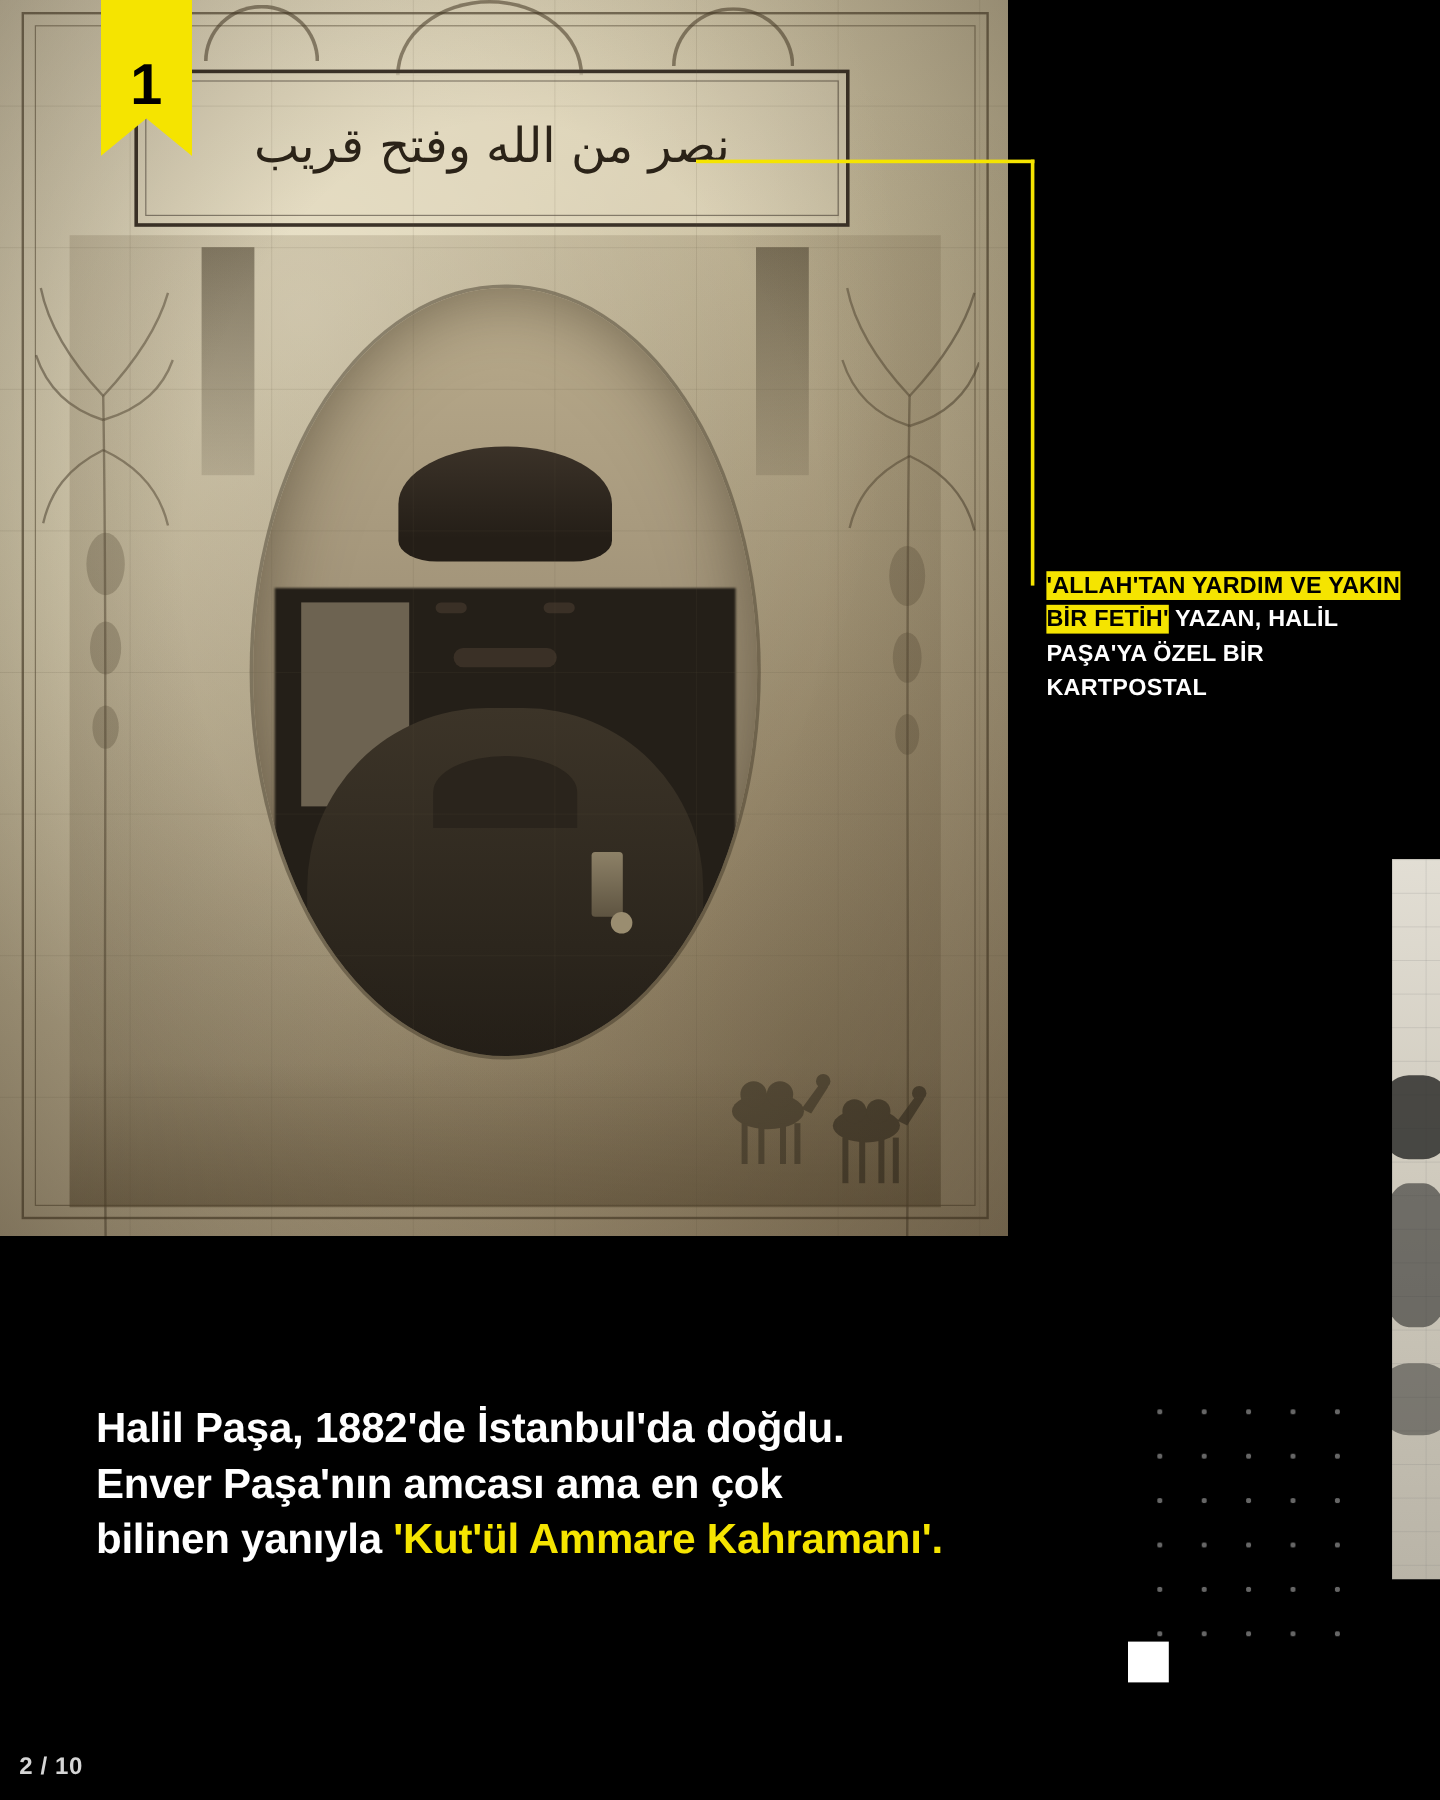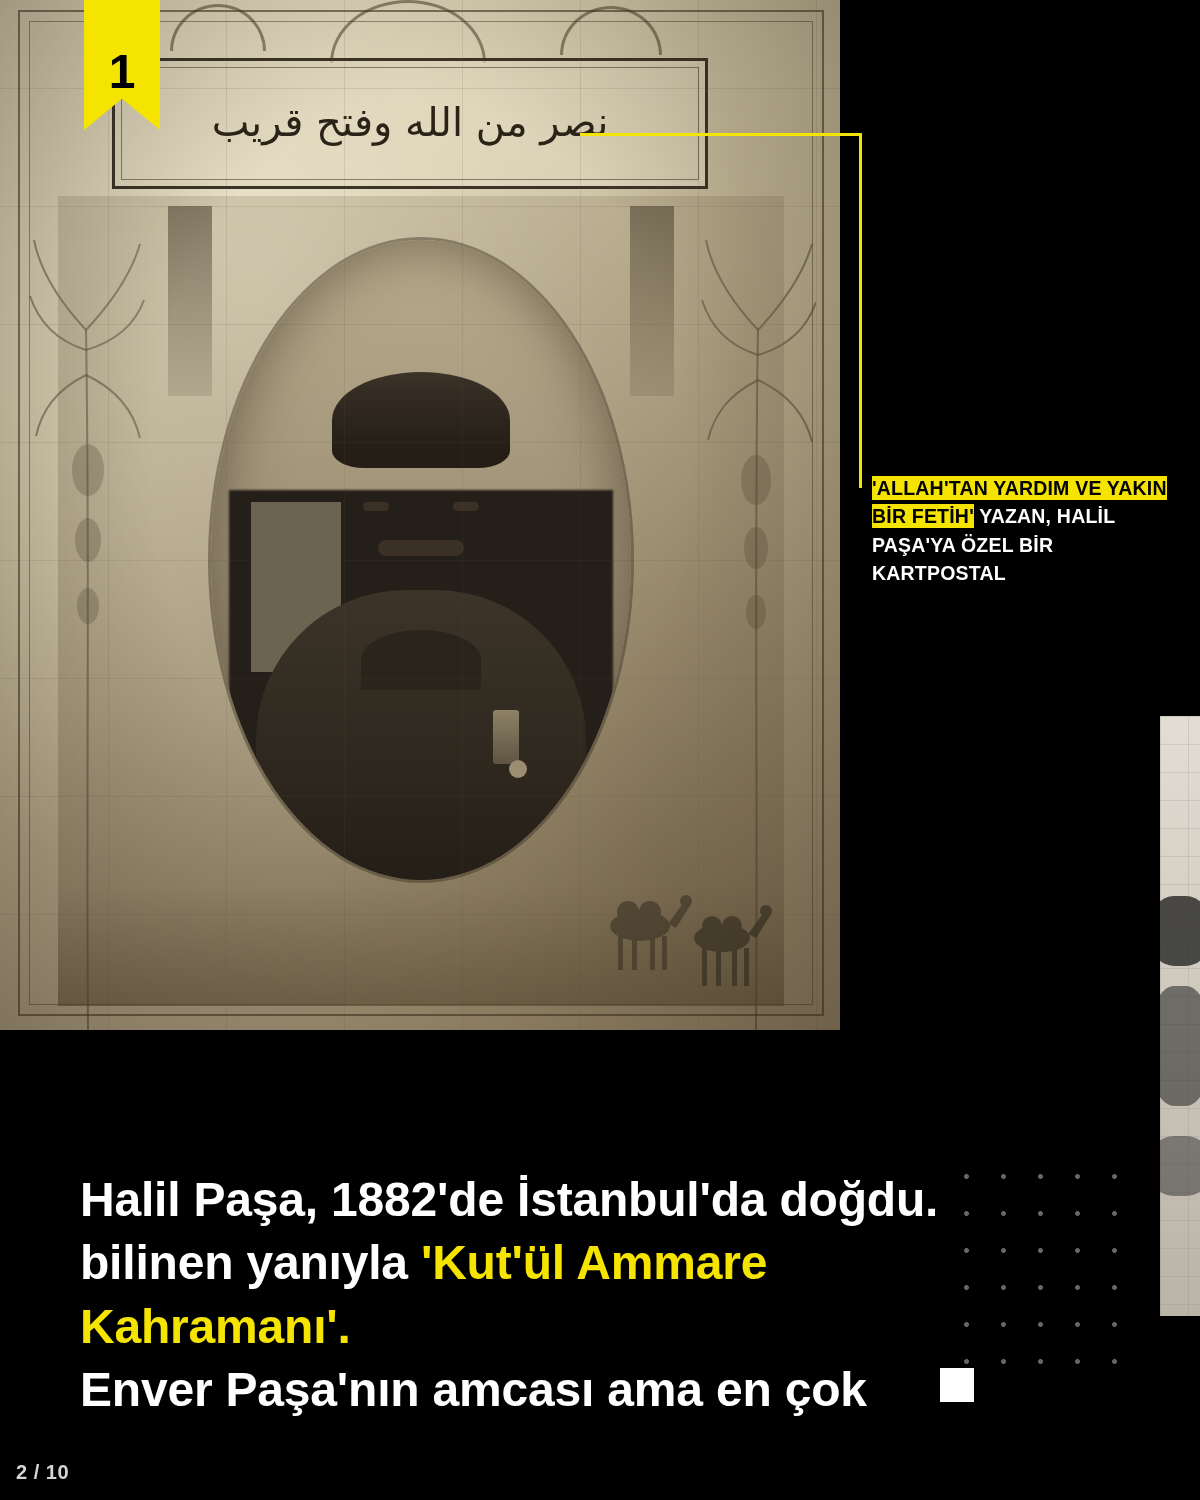--- a/index.html
+++ b/index.html
@@ -352,21 +352,21 @@
     opacity: 0.85;
     border-radius: 40%;
   }
 
   
   .body-text {
     position: absolute;
     left: 80px;
     top: 1168px;
     width: 860px;
-    font-size: 48px;
+    font-size: 35px;
     font-weight: bold;
     line-height: 1.32;
     color: #ffffff;
     letter-spacing: -0.2px;
   }
   .body-text .hl-y {
     color: #f5e400;
   }
 
   
@@ -522,20 +522,20 @@
 
 <div class="right-strip">
   <div class="rs-paper"></div>
   <div class="rs-ink" style="top:180px; height:70px;"></div>
   <div class="rs-ink" style="top:270px; height:120px; opacity:0.6;"></div>
   <div class="rs-ink" style="top:420px; height:60px; opacity:0.5;"></div>
 </div>
 
 <div class="body-text">
   <div>Halil Paşa, 1882'de İstanbul'da doğdu.</div>
+  <div>Enver Paşa'nın amcası ama en çok</div>
   <div><span>bilinen yanıyla </span><span class="hl-y">'Kut'ül Ammare Kahramanı'.</span></div>
-  <div>Enver Paşa'nın amcası ama en çok</div>
 </div>
 
 <div class="dots"></div>
 <div class="white-square"></div>
 
 <div class="page-counter">2 / 10</div>
 
 </body></html>

